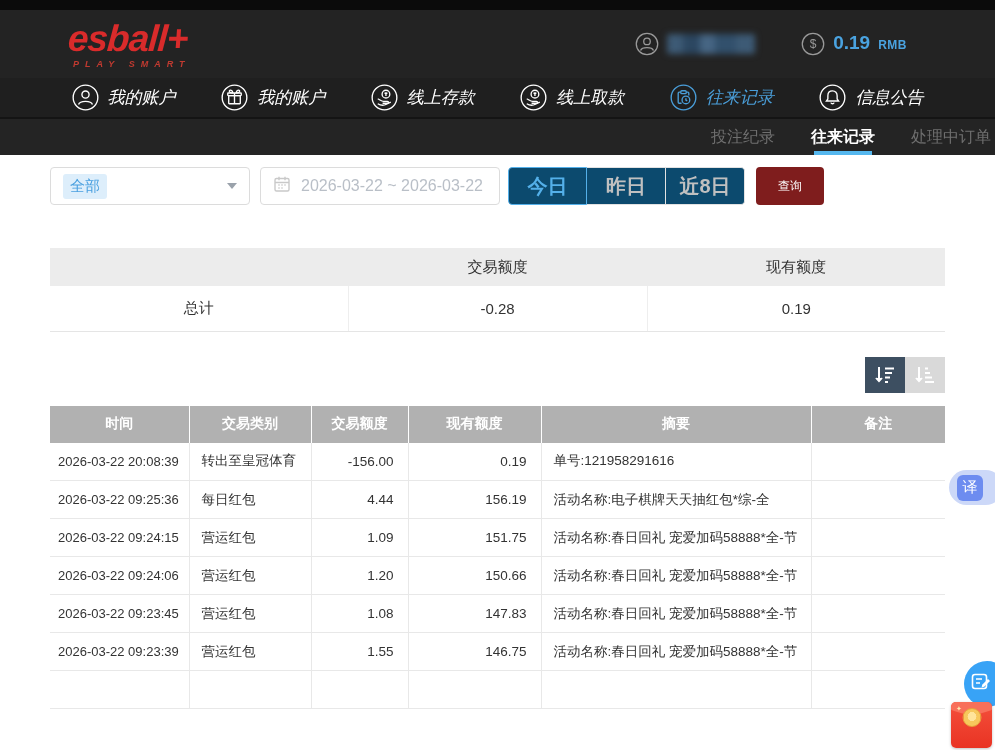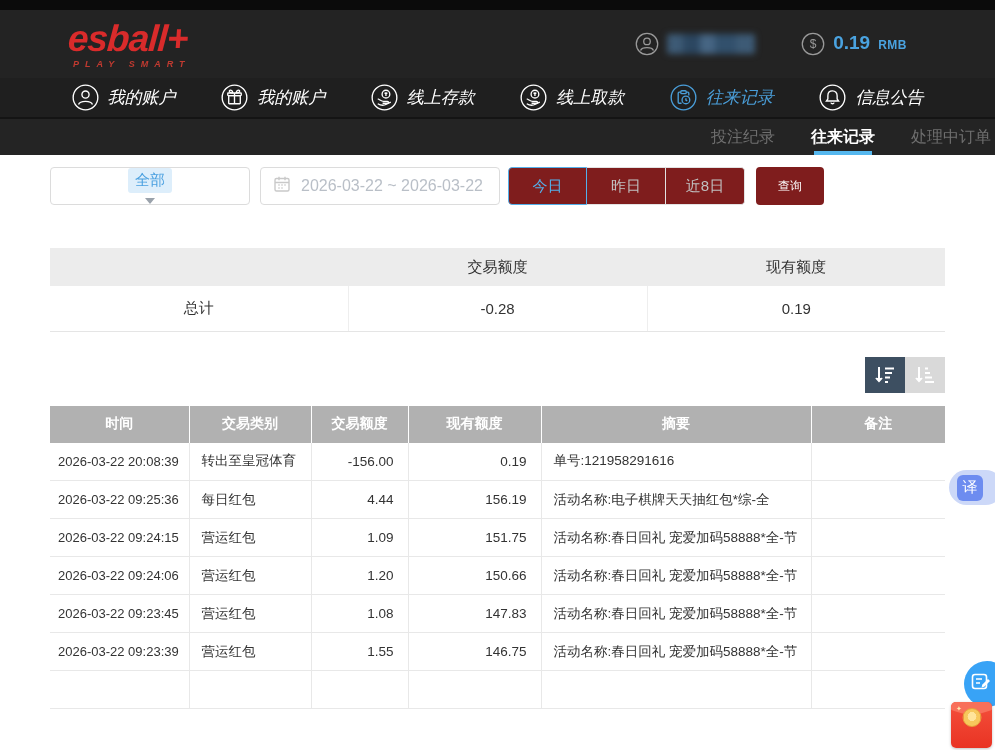--- a/index.html
+++ b/index.html
@@ -61,41 +61,41 @@
     content:""; position:absolute; left:50%; bottom:0; transform:translateX(-50%);
     width:58px; height:4px; background:#55b7ee;
   }
 
   
   .content { padding:12px 50px 0 50px; }
   .filter-row { display:flex; align-items:center; margin-top:0; }
   .select-box {
     width:200px; height:38px; border:1px solid #dcdcdc; border-radius:4px;
     background:#fff; display:flex; align-items:center; padding:0 12px;
-    justify-content:space-between; cursor:pointer;flex-direction:column;
+    justify-content:space-between; cursor:pointer;
   }
   .select-chip {
     background:#ddeefb; color:#4aa0e0; font-size:15px;
     padding:3px 7px; border-radius:3px;
   }
   .select-caret {
     width:0; height:0; border-left:5px solid transparent;
     border-right:5px solid transparent; border-top:6px solid #9aa2ab;
   }
   .date-box {
     width:240px; height:38px; border:1px solid #dcdcdc; border-radius:4px;
     background:#fff; display:flex; align-items:center; gap:10px;
     padding:0 12px; margin-left:10px; cursor:pointer;
   }
   .date-text { color:#b9bfc7; font-size:16px; white-space:nowrap; }
   .btn-group { display:flex; margin-left:8px; border-radius:4px; overflow:hidden; }
   .range-btn {
-    width:79px; height:38px; background:#7f1d1d; border:1px solid #e2e2e2;
-    color:#c0c0c0; font-size:15px; cursor:pointer;
-    display:flex; align-items:center; justify-content:center;
+    width:79px; height:38px; background:#0c4a6e; border:1px solid #e2e2e2;
+    color:#c0c0c0; font-size:20px; cursor:pointer;
+    display:flex; align-items:center; justify-content:center;font-weight:bold;
   }
   .range-btn + .range-btn { border-left:none; }
   .range-btn:first-child { border-radius:4px 0 0 4px; }
   .range-btn:last-child { border-radius:0 4px 4px 0; }
   .range-btn.active { border:1px solid #54b0ea; color:#54b0ea; }
   .search-btn {
     width:68px; height:38px; margin-left:11px; background:#7f1d1d; border:none;
     border-radius:4px; color:#fff; font-size:12px; cursor:pointer;
   }
 

